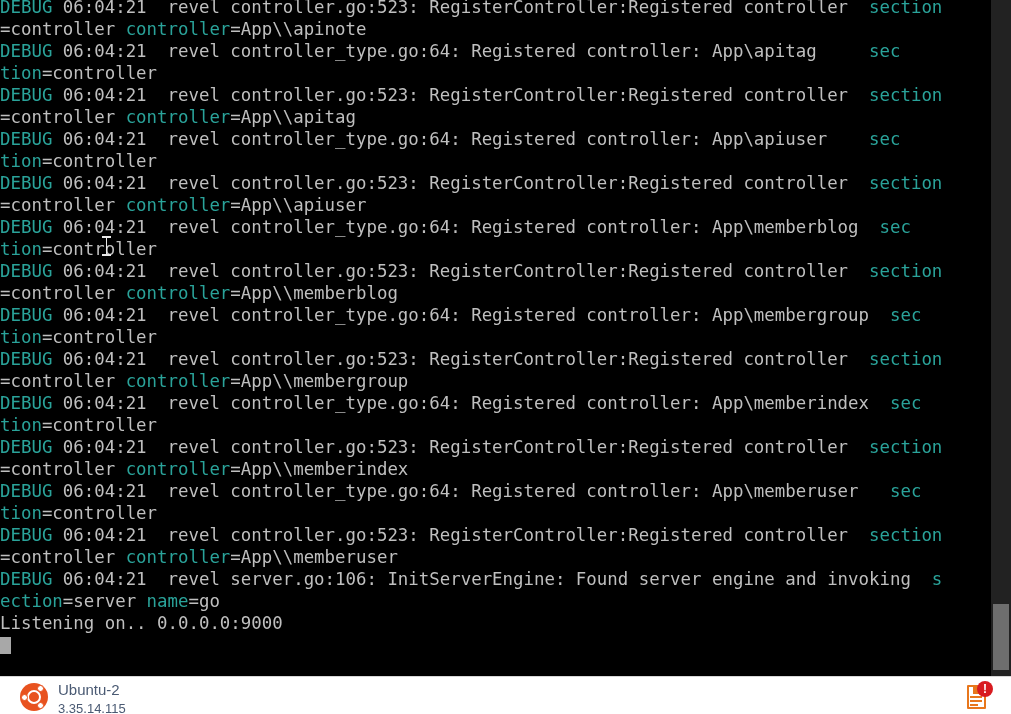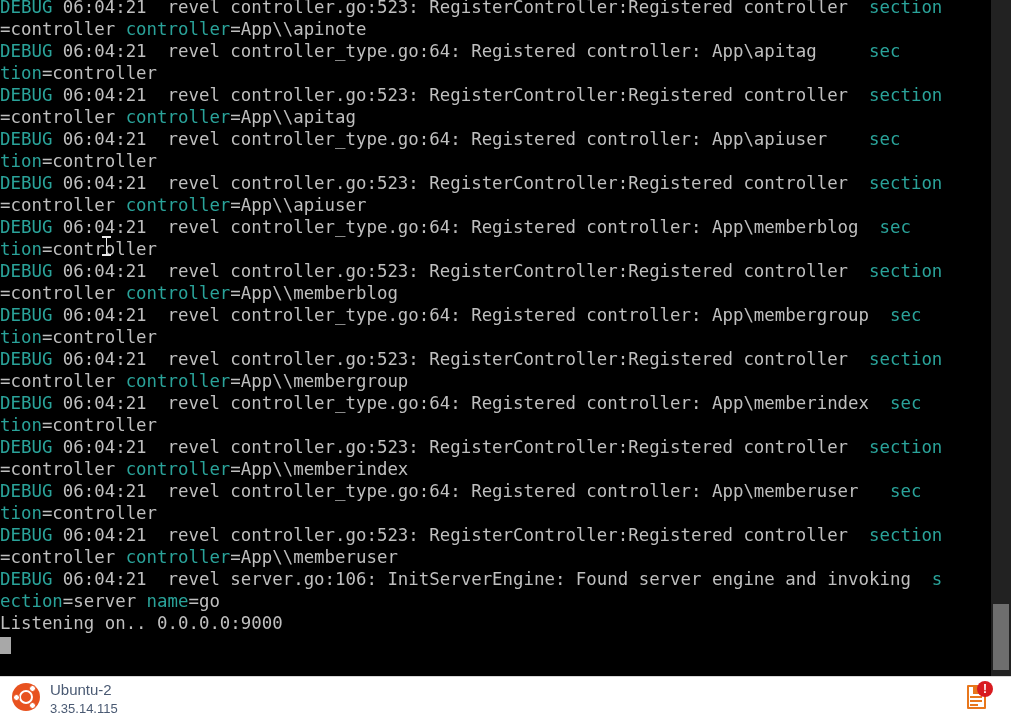--- a/index.html
+++ b/index.html
@@ -122,21 +122,21 @@
     display: flex;
     align-items: flex-start;
     font-family: "Liberation Sans", "DejaVu Sans", sans-serif;
     overflow: hidden;
   }
 
   #taskbar-item {
     display: flex;
     align-items: flex-start;
     gap: 10px;
-    padding: 4px 0 0 12px;
+    padding: 4px 0 0 20px;
     height: 30px;
     box-sizing: border-box;
   }
 
   #ubuntu-icon {
     width: 28px;
     height: 28px;
     border-radius: 50%;
     background: #e8521f;
     position: relative;

